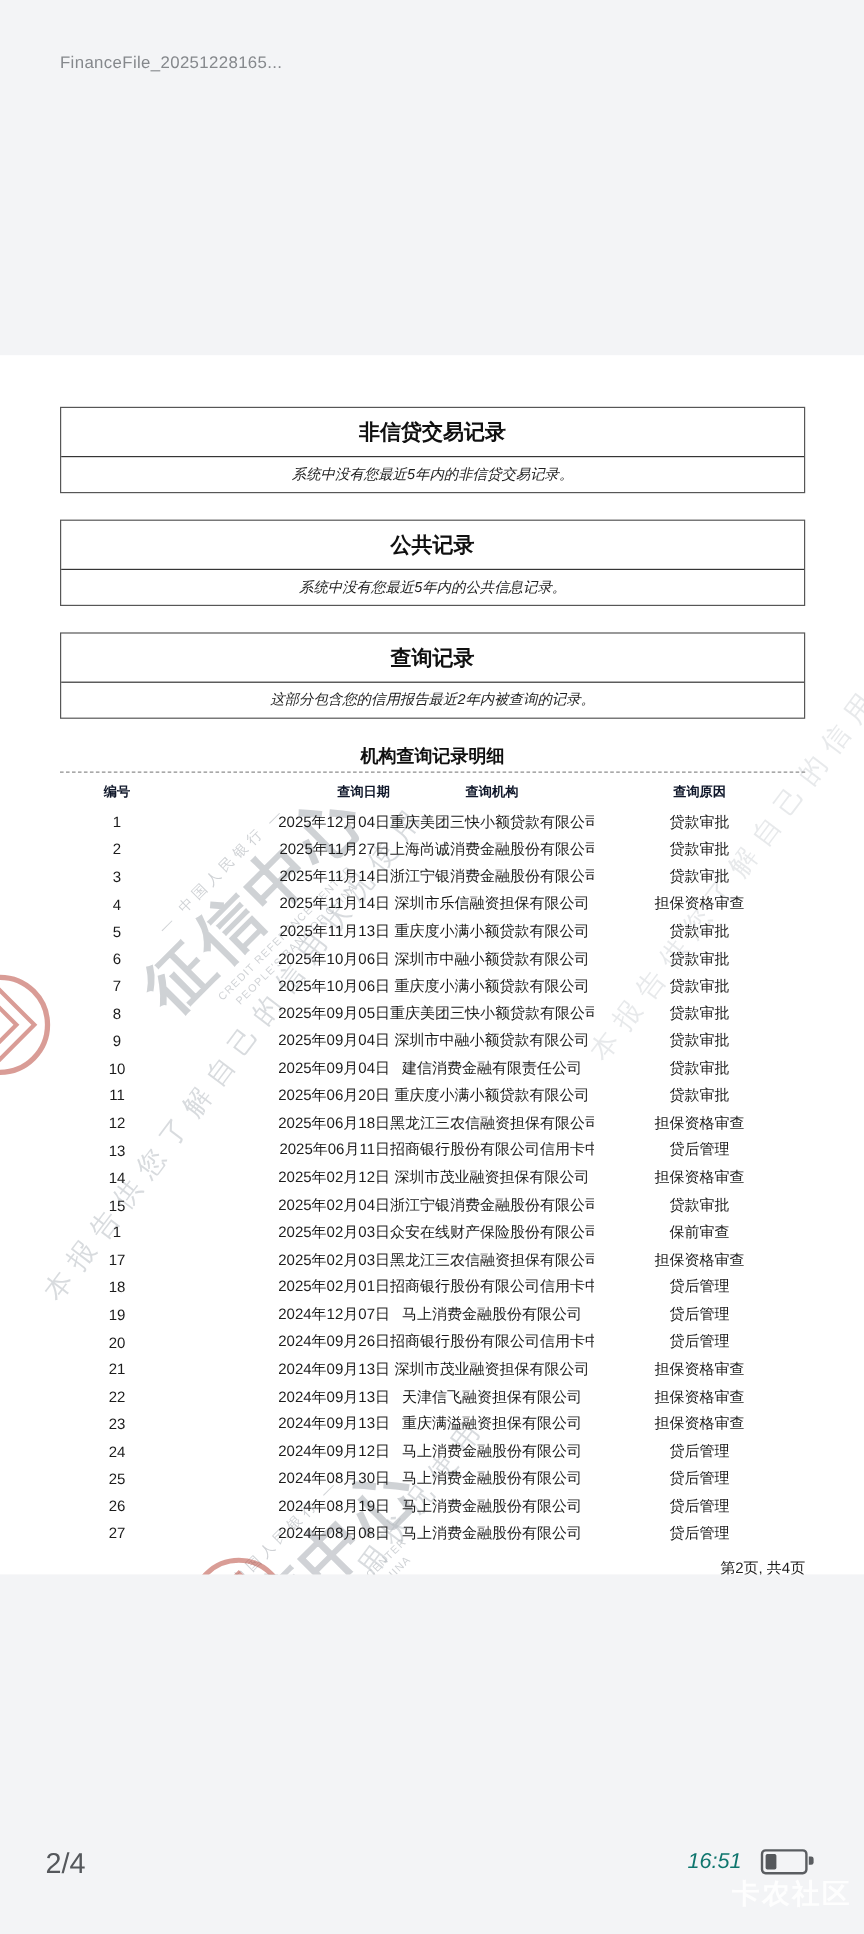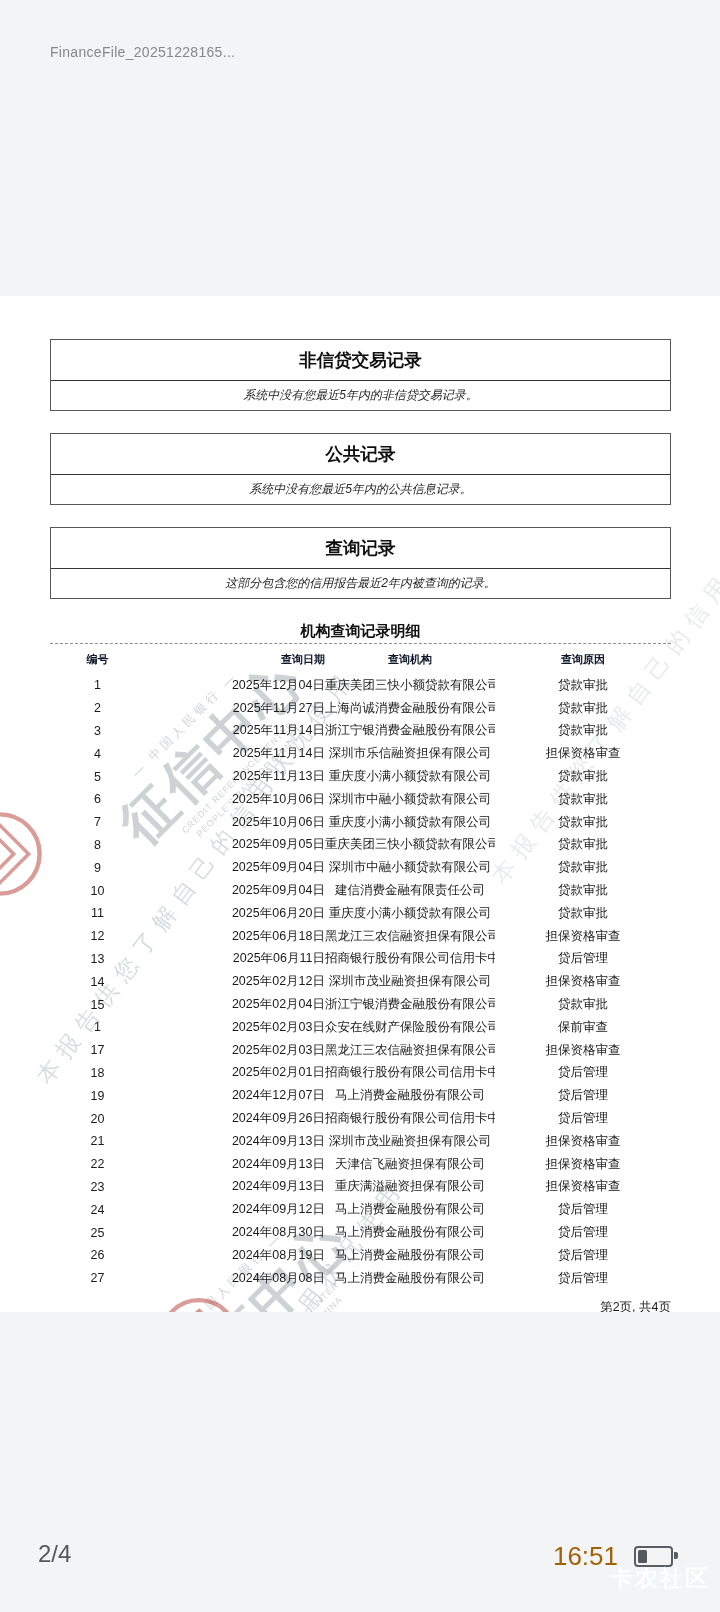--- a/index.html
+++ b/index.html
@@ -14,21 +14,21 @@
     font-size:14px;color:#85888c;letter-spacing:.3px;
   }
   .page-indicator{
     position:absolute;left:38px;top:1540px;
     font-size:24px;color:#55585c;
   }
   .status-group{
     position:absolute;top:1541px;right:47px;
     display:flex;align-items:center;gap:16px;
   }
-  .clock{font-size:26px;color:#a16207;}
+  .clock{font-size:18px;color:#0f766e;font-style:italic;}
   .battery{
     position:relative;width:35px;height:17px;
     border:2.5px solid #5a5d61;border-radius:4px;
   }
   .battery:after{
     content:"";position:absolute;right:-6.5px;top:3.5px;
     width:3.5px;height:7px;background:#5a5d61;border-radius:0 2px 2px 0;
   }
   .battery-fill{
     position:absolute;left:2px;top:2px;bottom:2px;width:9px;

